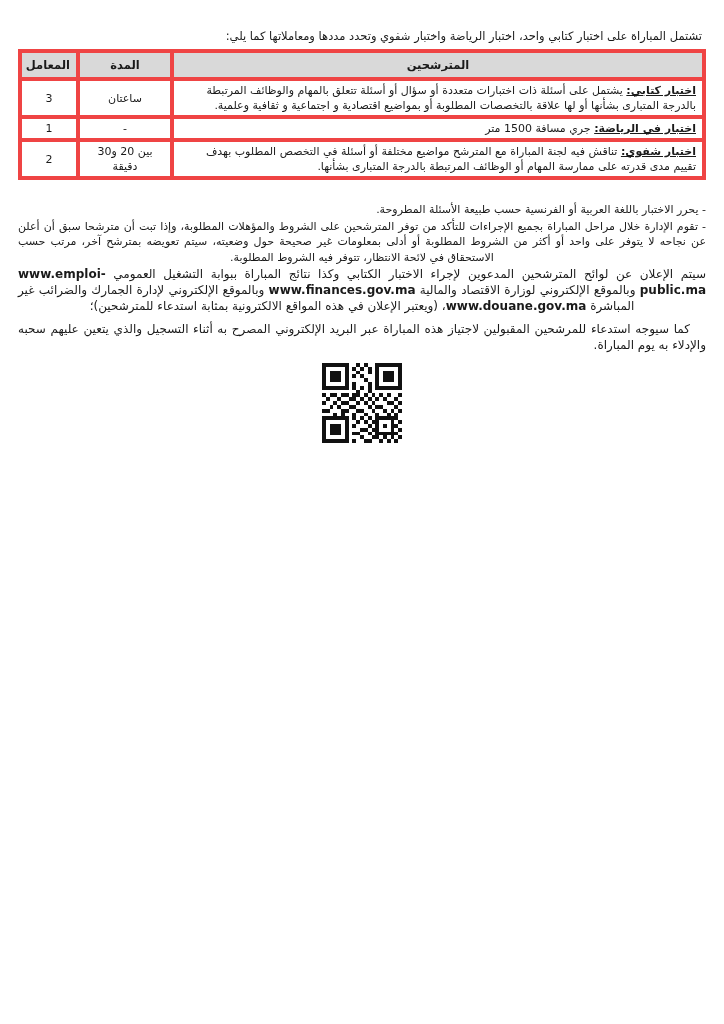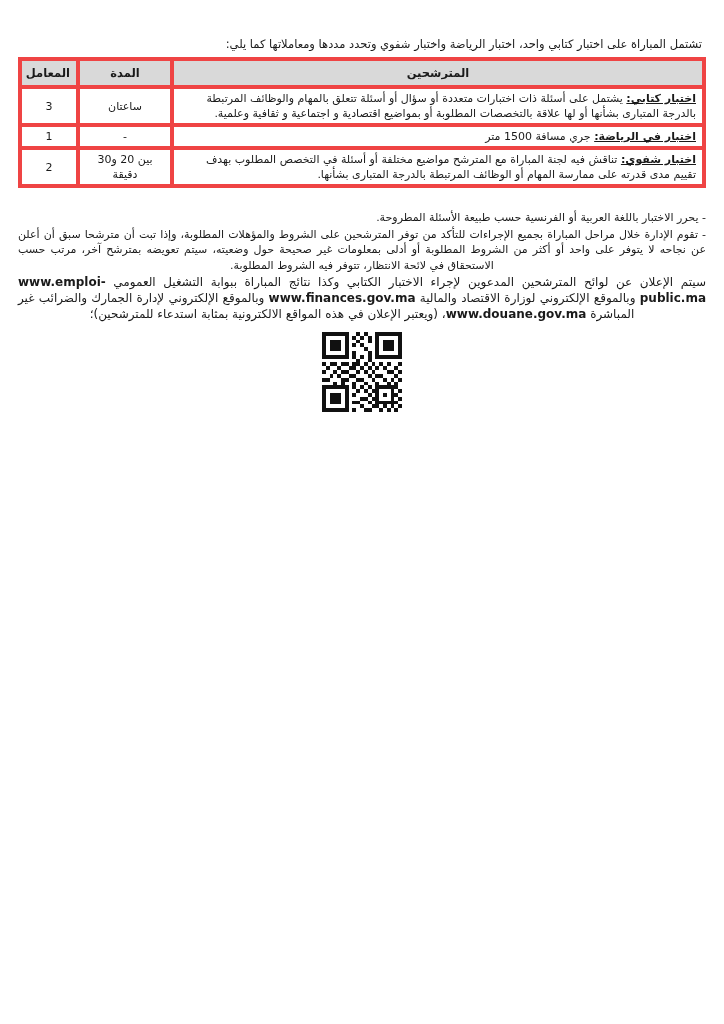--- a/index.html
+++ b/index.html
@@ -1,21 +1,21 @@
 <!DOCTYPE html>
 <html lang="ar" dir="rtl"><head>
 <meta charset="utf-8">
 <style>
   html,body{margin:0;padding:0;background:#ffffff;}
   .page{
     width:724px;height:1024px;background:#ffffff;position:relative;
     font-family:"DejaVu Sans", sans-serif;color:#1a1a1a;direction:rtl;
     overflow:hidden;margin:0 auto;
   }
-  .content{padding:36px 18px 0 18px;}
+  .content{padding:28px 18px 0 18px;}
   .intro{
     margin:0 0 5px 0;font-size:11.5px;line-height:16px;text-align:right;
     padding-right:4px;
   }
   table.exam-table{
     width:100%;border-collapse:collapse;table-layout:fixed;
     font-size:11px;line-height:15px;
   }
   table.exam-table th, table.exam-table td{
     border:4px solid #ef4444;padding:2px 6px;vertical-align:middle;
@@ -78,20 +78,21 @@
     </table>
 
     <div class="bullets">
       <p class="bullet">- يحرر الاختبار باللغة العربية أو الفرنسية حسب طبيعة الأسئلة المطروحة.</p>
       <p class="bullet bullet-long">- تقوم الإدارة خلال مراحل المباراة بجميع الإجراءات للتأكد من توفر المترشحين على الشروط والمؤهلات المطلوبة، وإذا تبت أن مترشحا سبق أن أعلن عن نجاحه لا يتوفر على واحد أو أكثر من الشروط المطلوبة أو أدلى بمعلومات غير صحيحة حول وضعيته، سيتم تعويضه بمترشح آخر، مرتب حسب الاستحقاق في لائحة الانتظار، تتوفر فيه الشروط المطلوبة.</p>
     </div>
 
 
     <p class="note-para p1"><span>سيتم الإعلان عن لوائح المترشحين المدعوين لإجراء الاختبار الكتابي وكذا نتائج المباراة ببوابة التشغيل العمومي </span><bdi class="url" dir="ltr">www.emploi-public.ma</bdi><span> وبالموقع الإلكتروني لوزارة الاقتصاد والمالية </span><bdi class="url" dir="ltr">www.finances.gov.ma</bdi><span> وبالموقع الإلكتروني لإدارة الجمارك والضرائب غير المباشرة </span><bdi class="url" dir="ltr">www.douane.gov.ma</bdi><span>، (ويعتبر الإعلان في هذه المواقع الالكترونية بمثابة استدعاء للمترشحين)؛</span></p>
 
+    <p class="note-para p2">كما سيوجه استدعاء للمرشحين المقبولين لاجتياز هذه المباراة عبر البريد الإلكتروني المصرح به أثناء التسجيل والذي يتعين عليهم سحبه والإدلاء به يوم المباراة.</p>
 
     <div class="qr-wrap">
       <svg width="80" height="80" viewBox="0 0 21 21" shape-rendering="crispEdges" aria-hidden="true">
         <rect x="0" y="0" width="21" height="21" fill="#ffffff"></rect>
         <path fill="#111111" d="M9 0h1v1H9zM11 0h1v1h-1zM8 1h1v1H8zM10 1h1v1h-1zM12 1h1v1h-1zM9 2h1v1H9zM12 2h1v1h-1zM8 3h1v1H8zM10 3h1v1h-1zM11 4h1v1h-1zM8 5h1v1H8zM12 5h1v1h-1zM8 6h1v1H8zM10 6h1v1h-1zM12 6h1v1h-1zM9 7h1v1H9zM12 7h1v1h-1zM0 8h1v1H0zM2 8h1v1H2zM3 8h1v1H3zM5 8h1v1H5zM6 8h1v1H6zM8 8h1v1H8zM9 8h1v1H9zM11 8h1v1h-1zM13 8h1v1h-1zM15 8h1v1h-1zM17 8h1v1h-1zM20 8h1v1h-1zM1 9h1v1H1zM4 9h1v1H4zM7 9h1v1H7zM8 9h1v1H8zM10 9h1v1h-1zM12 9h1v1h-1zM14 9h1v1h-1zM16 9h1v1h-1zM19 9h1v1h-1zM0 10h1v1H0zM3 10h1v1H3zM5 10h1v1H5zM6 10h1v1H6zM9 10h1v1H9zM11 10h1v1h-1zM13 10h1v1h-1zM17 10h1v1h-1zM18 10h1v1h-1zM20 10h1v1h-1zM2 11h1v1H2zM4 11h1v1H4zM7 11h1v1H7zM8 11h1v1H8zM12 11h1v1h-1zM14 11h1v1h-1zM15 11h1v1h-1zM19 11h1v1h-1zM0 12h1v1H0zM1 12h1v1H1zM5 12h1v1H5zM6 12h1v1H6zM9 12h1v1H9zM10 12h1v1h-1zM13 12h1v1h-1zM16 12h1v1h-1zM18 12h1v1h-1zM20 12h1v1h-1zM3 13h1v1H3zM5 13h1v1H5zM8 13h1v1H8zM11 13h1v1h-1zM14 13h1v1h-1zM17 13h1v1h-1zM19 13h1v1h-1zM8 14h1v1H8zM10 14h1v1h-1zM12 14h1v1h-1zM19 14h1v1h-1zM9 15h1v1H9zM11 15h1v1h-1zM13 15h1v1h-1zM20 15h1v1h-1zM8 16h1v1H8zM12 16h1v1h-1zM19 16h1v1h-1zM10 17h1v1h-1zM11 17h1v1h-1zM13 17h1v1h-1zM20 17h1v1h-1zM8 18h1v1H8zM9 18h1v1H9zM12 18h1v1h-1zM19 18h1v1h-1zM10 19h1v1h-1zM13 19h1v1h-1zM14 19h1v1h-1zM16 19h1v1h-1zM18 19h1v1h-1zM20 19h1v1h-1zM8 20h1v1H8zM11 20h1v1h-1zM12 20h1v1h-1zM15 20h1v1h-1zM17 20h1v1h-1zM19 20h1v1h-1z"></path>
         <rect x="0" y="0" width="7" height="7" fill="#111111"></rect>
           <rect x="1" y="1" width="5" height="5" fill="#ffffff"></rect>
           <rect x="2" y="2" width="3" height="3" fill="#111111"></rect>
         <rect x="14" y="0" width="7" height="7" fill="#111111"></rect>
           <rect x="15" y="1" width="5" height="5" fill="#ffffff"></rect>

